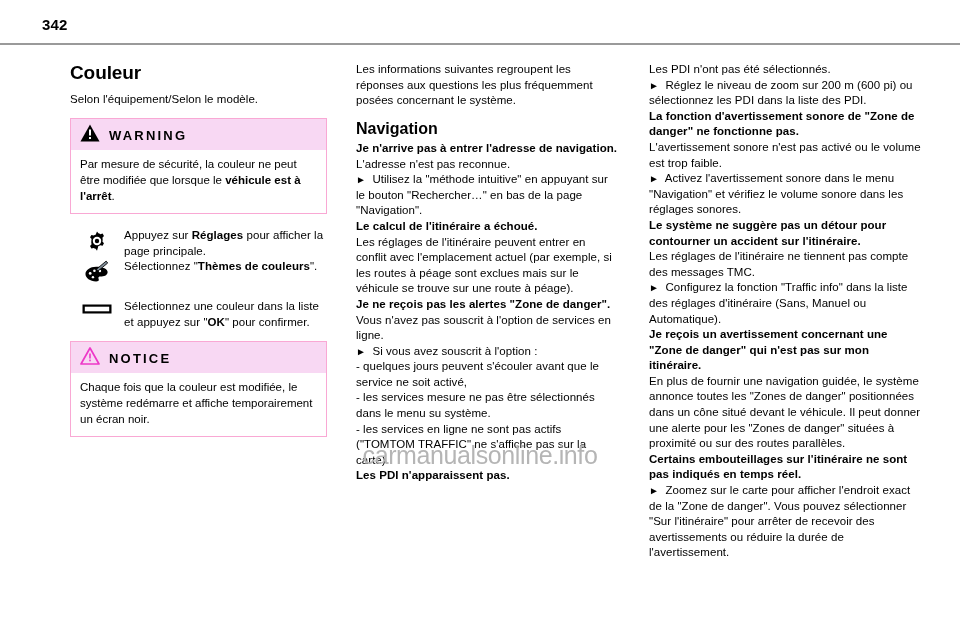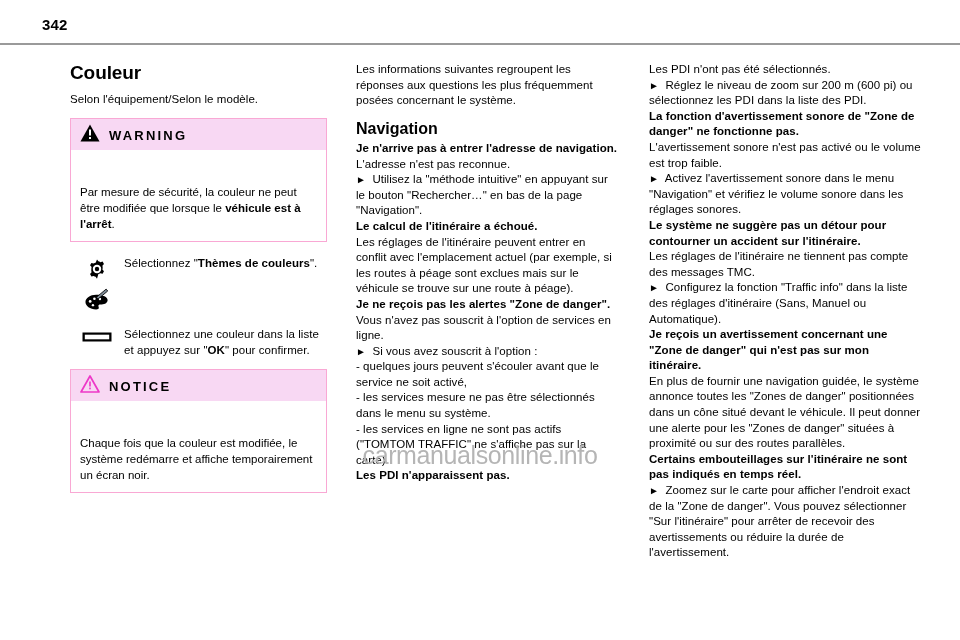--- a/index.html
+++ b/index.html
@@ -106,21 +106,20 @@
     gap: 9px;
   }
   .alert-head-label {
     font-size: 13px;
     font-weight: bold;
     letter-spacing: 2.2px;
     line-height: 1;
   }
   .alert-body {
     padding: 7px 9px 9px 9px;
-    margin-top: 28px;
   }
   .alert-body p {
     font-size: 11.5px;
     line-height: 15.6px;
     margin: 0;
   }
   .tri-solid { display: block; }
   .tri-outline { display: block; }
 
   
@@ -208,20 +207,21 @@
                 <path fill="#000000" d="M13 7.2C6.6 7.2 1.5 10.7 1.5 15.2c0 4.4 5 8 11.5 8 2.1 0 3-.9 3-1.9 0-.7-.5-1.2-.5-1.9 0-.9.8-1.5 1.8-1.5h1.9c3.6 0 6.3-2.1 6.3-4.8 0-3.4-4.9-5.9-12-5.9z"></path>
                 <circle cx="6.6" cy="14.6" r="1.5" fill="#ffffff"></circle>
                 <circle cx="11.2" cy="11.6" r="1.4" fill="#ffffff"></circle>
                 <circle cx="17.2" cy="11.9" r="1.3" fill="#ffffff"></circle>
                 <circle cx="9.6" cy="18.6" r="1.3" fill="#ffffff"></circle>
                 <path d="M13.4 10.0 L23.9 1.2 L25.6 3.3 L15.1 12.0 Z" fill="#7d8a95" stroke="#000000" stroke-width="0.9"></path>
               </svg>
             </span>
           </div>
           <div class="text-cell">
+            <p class="body">Appuyez sur <b>Réglages</b> pour afficher la page principale.</p>
             <p class="body">Sélectionnez "<b>Thèmes de couleurs</b>".</p>
           </div>
         </div>
 
         <div class="spacer-md"></div>
 
         <div class="irow">
           <div class="icon-stack">
             <span>
               <svg width="30" height="12" viewBox="0 0 30 12">

